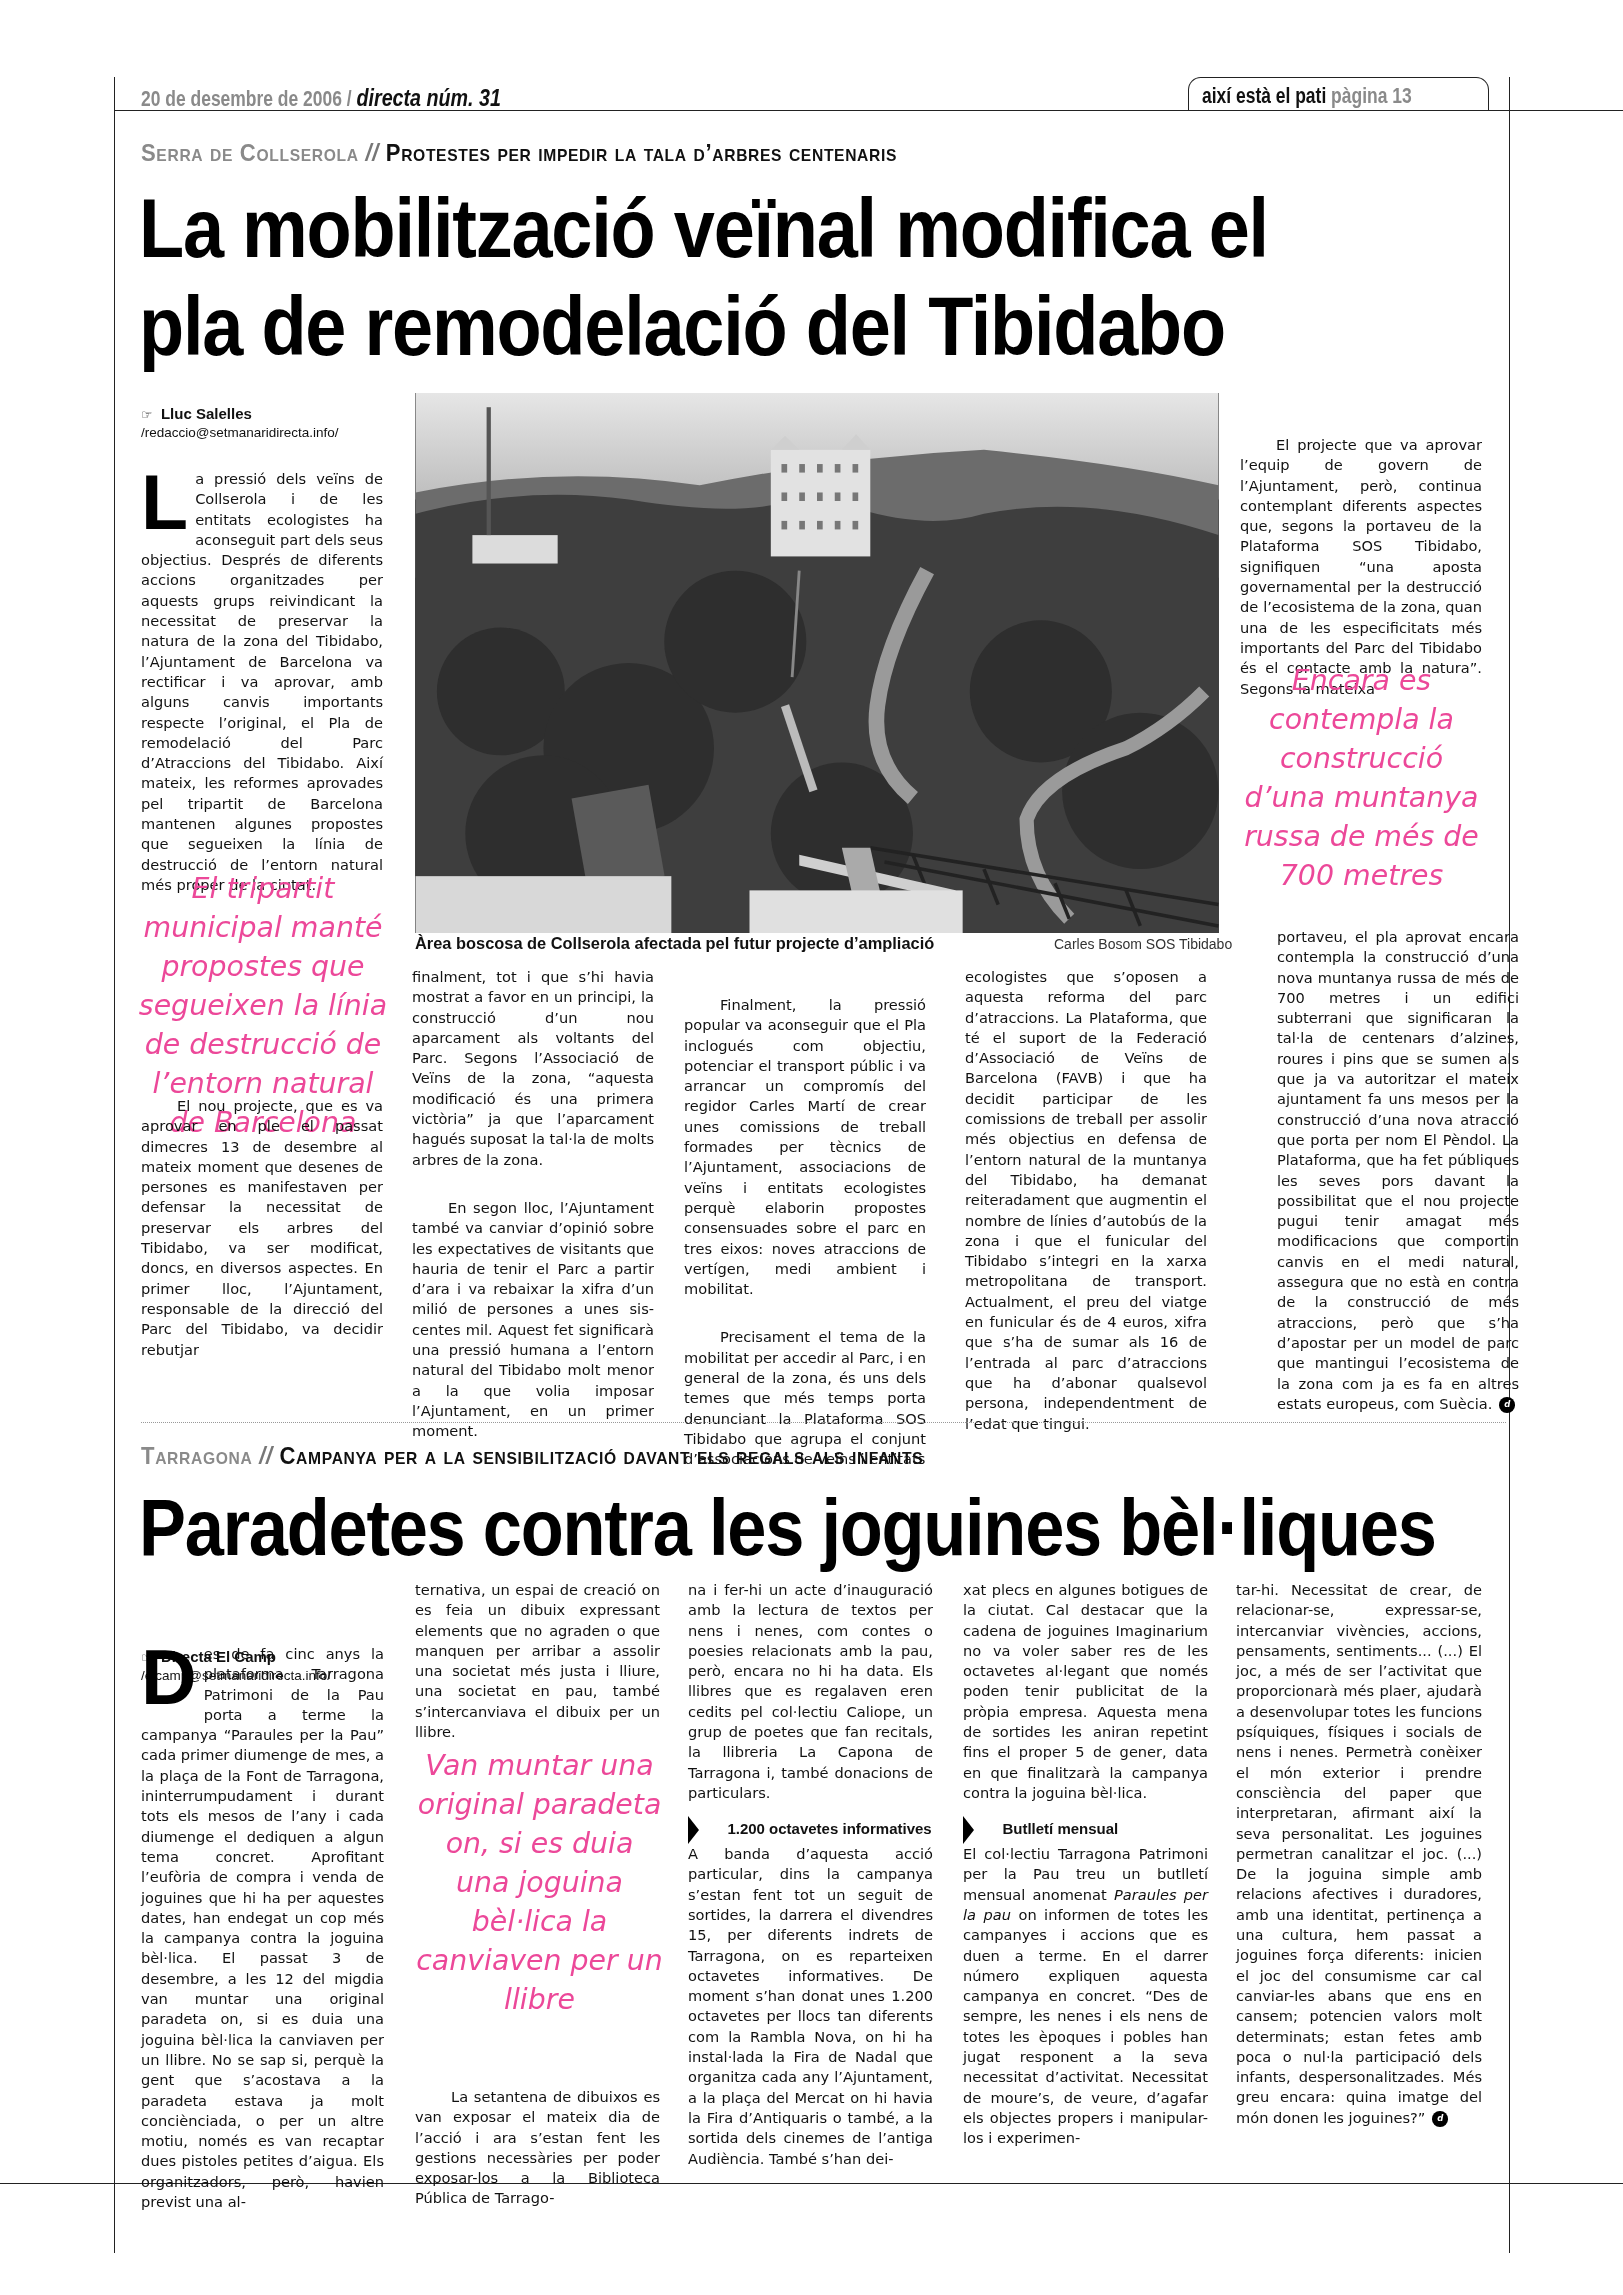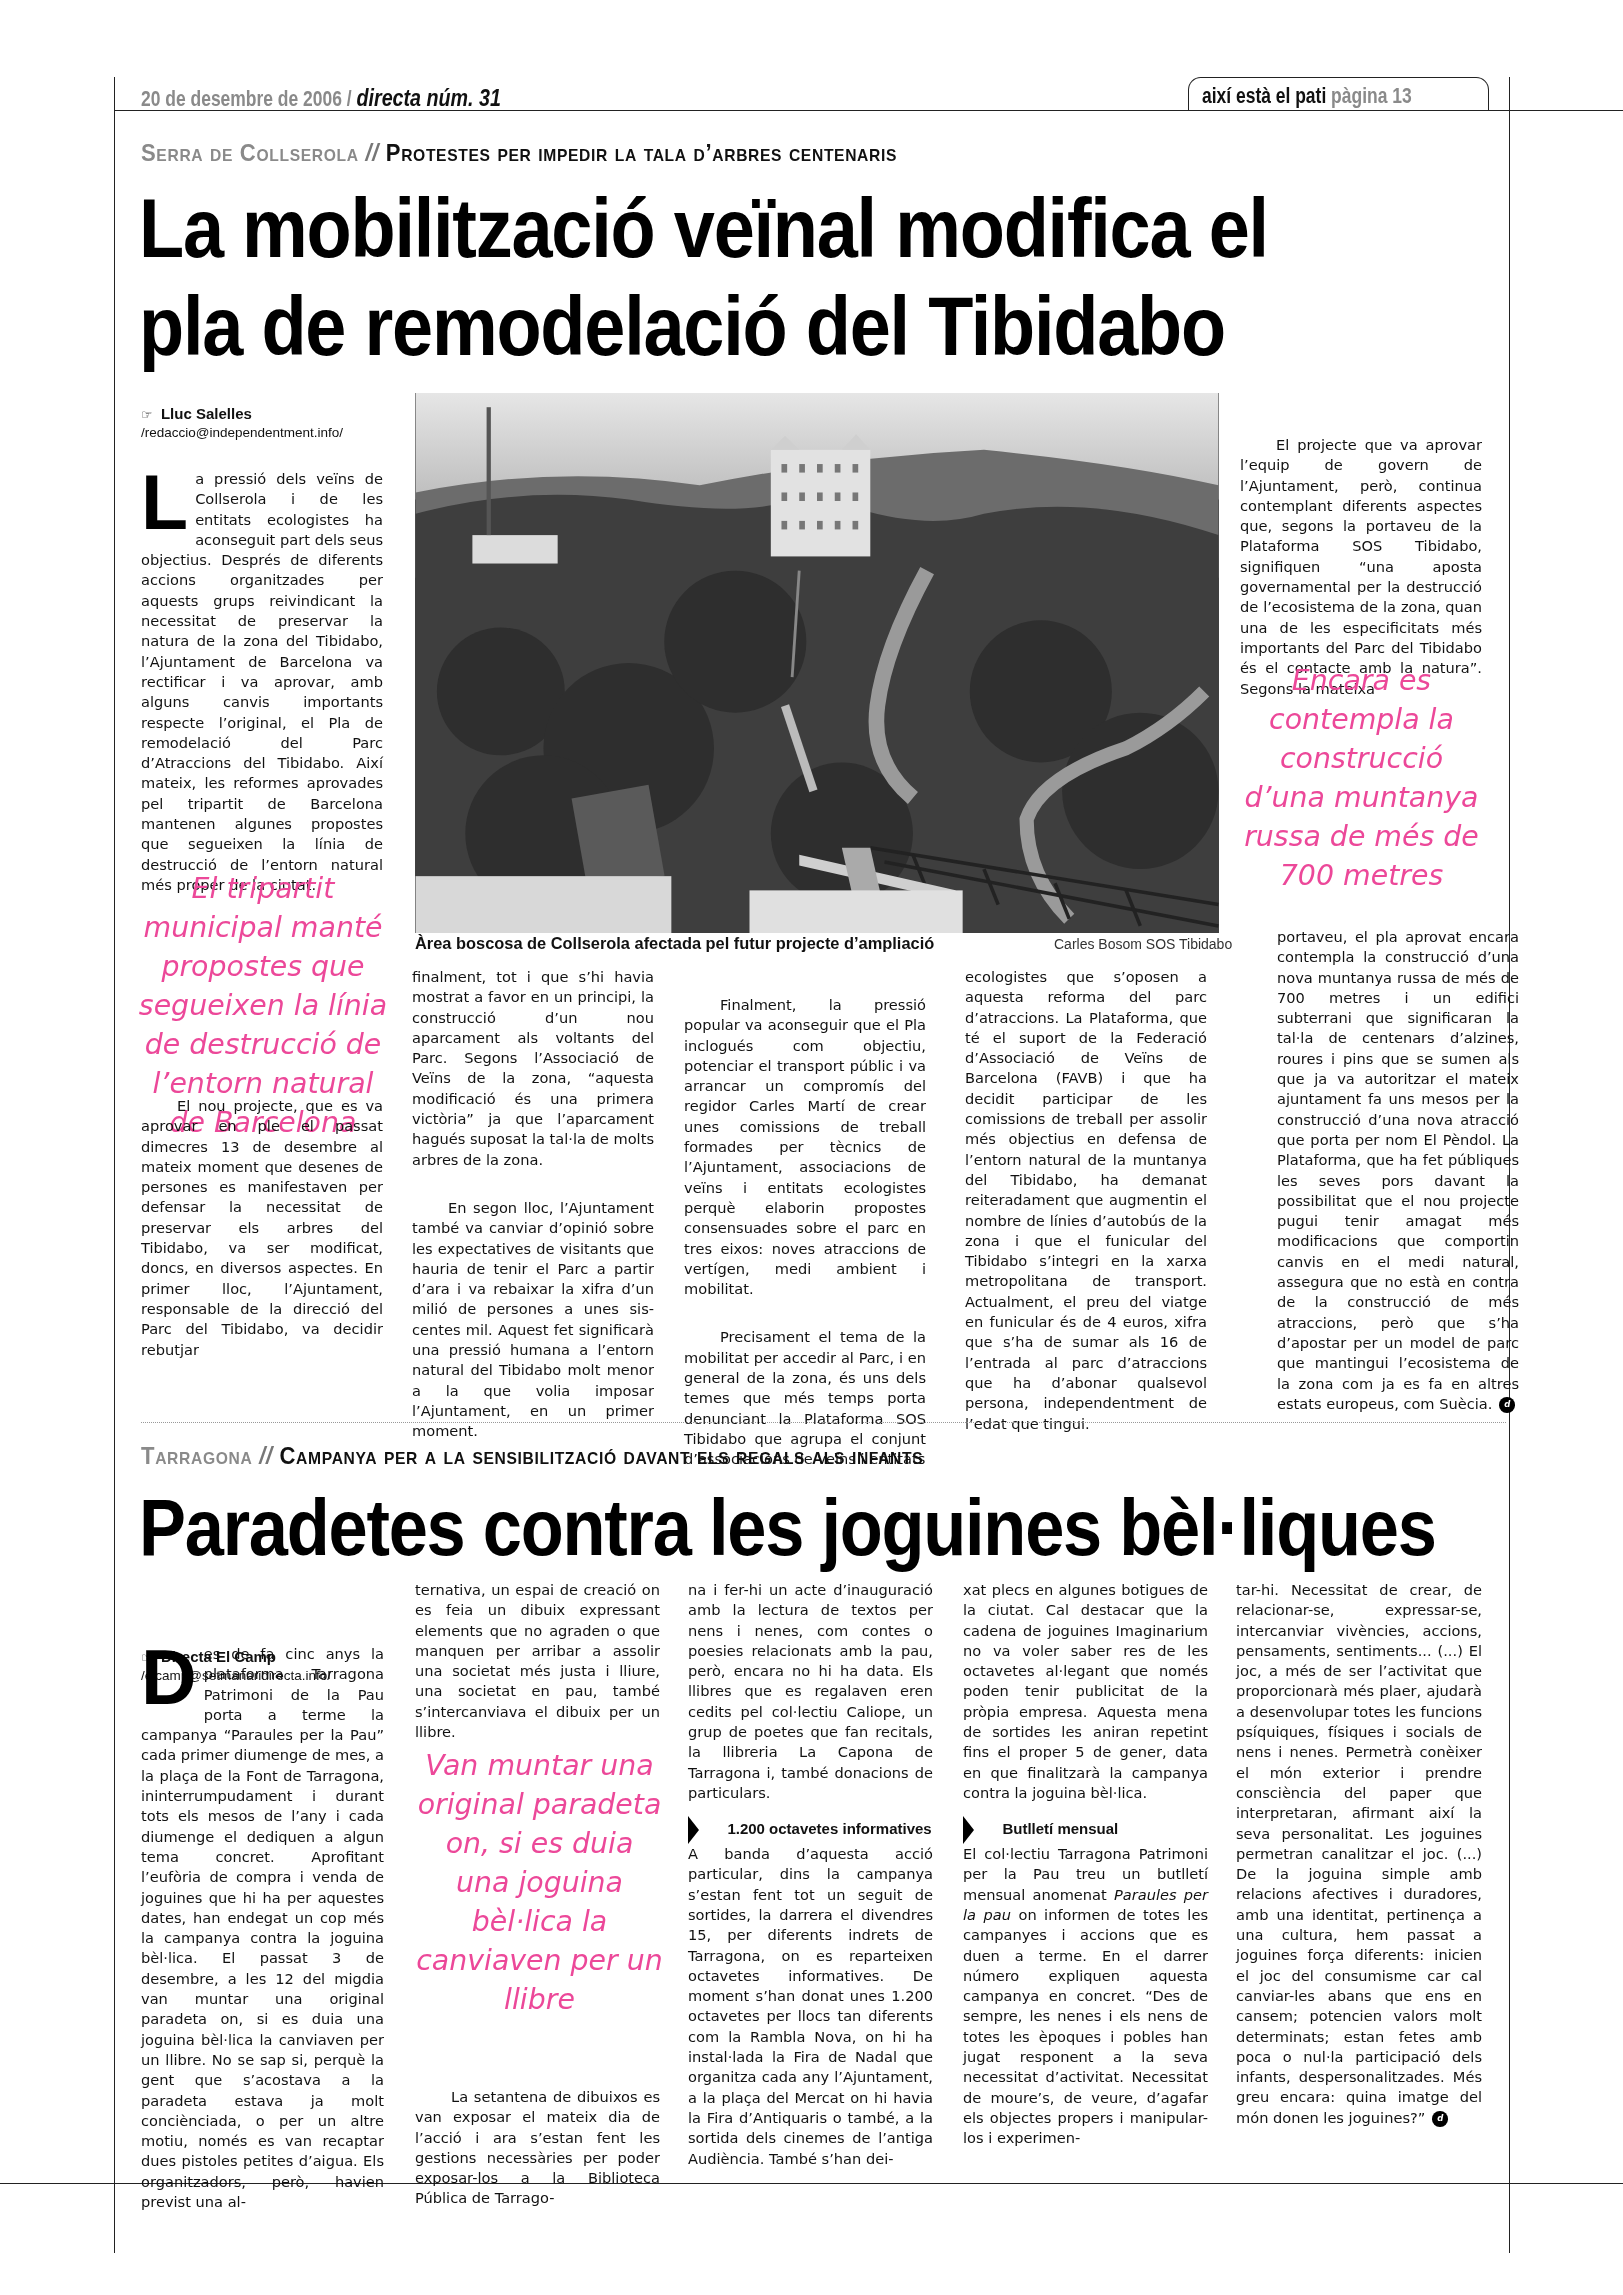--- a/index.html
+++ b/index.html
@@ -77,21 +77,21 @@
   <span>Protestes per impedir la tala d’arbres centenaris</span>
 </div>
 <div class="abs headline" style="left:139px; top:179px; font-size:84px; line-height:98px;">
   <div>La mobilització veïnal modifica el</div>
   <div>pla de remodelació del Tibidabo</div>
 </div>
 
 <div class="abs byline" style="left:141px; top:405px; width:256px;">
   <span class="hand">☞</span>
   <span class="name">Lluc Salelles</span>
-  <span class="email">/redaccio@independentment.info/</span>
+  <span class="email">/redaccio@setmanaridirecta.info/</span>
 </div>
 
 <div class="col" style="left:141px; top:469px; width:242px;">
   <p><span class="dropcap">L</span><span>a pressió dels veïns de Collserola i de les entitats ecologistes ha aconseguit part dels seus objectius. Després de diferents accions organitzades per aquests grups reivindicant la necessitat de preservar la natura de la zona del Tibidabo, l’Ajuntament de Barcelona va rectificar i va aprovar, amb alguns canvis importants respecte l’original, el Pla de remodelació del Parc d’Atraccions del Tibidabo. Així mateix, les reformes aprovades pel tripartit de Barcelona mantenen algunes propostes que segueixen la línia de destrucció de l’entorn natural més proper de la ciutat.</span></p>
 </div>
 <div class="pull" style="left:135px; top:869px; width:256px;">El tripartit municipal manté propostes que segueixen la línia de destrucció de l’entorn natural de Barcelona</div>
 <div class="col" style="left:141px; top:1068px; width:242px;">
   <p class="ind">El nou projecte, que es va aprovar en ple el passat dimecres 13 de desembre al mateix moment que desenes de persones es manifestaven per defensar la necessitat de preservar els arbres del Tibidabo, va ser modificat, doncs, en diversos aspectes. En primer lloc, l’Ajuntament, responsable de la direcció del Parc del Tibidabo, va decidir rebutjar</p>
 </div>
 

